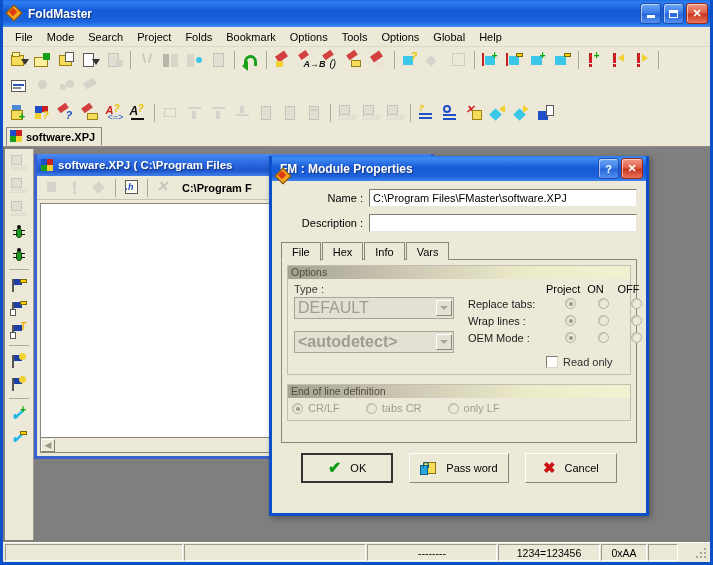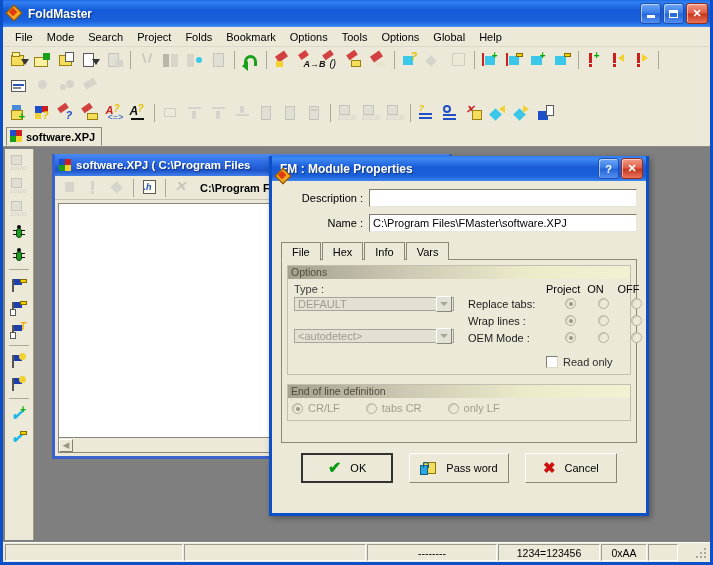--- a/index.html
+++ b/index.html
@@ -188,21 +188,21 @@
     padding-top: 3px; gap: 1px;
   }
   .ltb-btn { width: 24px; height: 22px; display:flex; align-items:center; justify-content:center; }
   .ltb-sep { width: 20px; height: 6px; position: relative; }
   .ltb-sep::after { content:""; position:absolute; left:0; right:0; top:2px; height:1px; background:#aca899; }
 
   #mdi-area { flex: 1 1 auto; position: relative; background: #7f7f7f; }
 
   
   #mdi-child {
-    position: absolute; left: 18px; top: 5px; width: 400px; height: 305px;
+    position: absolute; left: 0; top: 5px; width: 400px; height: 305px;
     border: 3px solid #3a62cc;
     border-top: none;
     background: #ece9d8;
     display: flex; flex-direction: column;
   }
   #mdi-titlebar {
     height: 22px; flex: 0 0 22px;
     background: linear-gradient(to bottom, #4a8af2 0%, #2f6fe6 35%, #1d55cc 75%, #4080ea 100%);
     display: flex; align-items: center; padding-left: 4px;
     color: #fff; font-weight: bold; font-size: 11.5px;
@@ -293,24 +293,24 @@
   .group-title {
     height: 13px;
     background: linear-gradient(to right, #a6a292 0%, #cdc9b4 35%, #ecebc9 70%, #f2f1d2 100%);
     color: #4f4c40; font-size: 10.5px; padding-left: 3px; line-height: 13px;
     font-weight: normal;
   }
   .group-inner { padding: 4px 6px 6px 6px; }
 
   .lbl-dim { color: #3a3a3a; font-size: 11px; }
   .combo {
-    height: 14px; background: #e3e0d4;
+    height: 22px; background: #e3e0d4;
     border: 1px solid #a8a496;
     display: flex; align-items: center; justify-content: space-between;
-    color: #a09c90; font-size: 11px; padding-left: 3px;
+    color: #a09c90; font-size: 16px; padding-left: 3px;
     width: 160px;
   }
   .combo-btn {
     width: 16px; height: 16px; margin: 0 1px 0 0;
     background: #e3e0d4; border: 1px solid #fff;
     border-right-color:#8a8678; border-bottom-color:#8a8678;
     display:flex;align-items:center;justify-content:center;
   }
   .combo-arrow { width:0;height:0;border-left:4px solid transparent;border-right:4px solid transparent;border-top:4px solid #a8a496; }
 
@@ -946,27 +946,27 @@
     <div id="dlg-titlebar">
       <span class="app-icon"><span class="diamond-icon"></span></span>
       <span class="dlg-title">FM : Module Properties</span>
       <span class="cap-btn">?</span>
       <span class="cap-btn close" style="margin-left:2px;">✕</span>
     </div>
 
     <div id="dlg-body">
 
       <div class="field-row">
+        <div class="field-label">Name :</div>
+        <div class="field-input">C:\Program Files\FMaster\software.XPJ</div>
+      </div>
+
+      <div class="field-row">
         <div class="field-label">Description :</div>
         <div class="field-input"></div>
-      </div>
-
-      <div class="field-row">
-        <div class="field-label">Name :</div>
-        <div class="field-input">C:\Program Files\FMaster\software.XPJ</div>
       </div>
 
       <div class="tabctl">
         <div class="tabs">
           <div class="tab active">File</div>
           <div class="tab">Hex</div>
           <div class="tab">Info</div>
           <div class="tab">Vars</div>
         </div>
 
@@ -977,21 +977,21 @@
             <div class="group-inner" style="display:flex;">
 
               <div style="width:168px;">
                 <div class="lbl-dim">Type :</div>
                 <div class="combo" style="margin-top:2px;">
                   <span>DEFAULT</span>
                   <span class="combo-btn">
                       <span class="combo-arrow"></span>
                     </span>
                 </div>
-                <div class="combo" style="margin-top:18px;">
+                <div class="combo" style="margin-top:12px;font-weight:bold;">
                   <span>&lt;autodetect&gt;</span>
                   <span class="combo-btn">
                       <span class="combo-arrow"></span>
                     </span>
                 </div>
               </div>
 
               <div class="radio-grid" style="margin-left:6px;">
                 <div class="rg-head">
                   <span style="width:86px;"></span>

